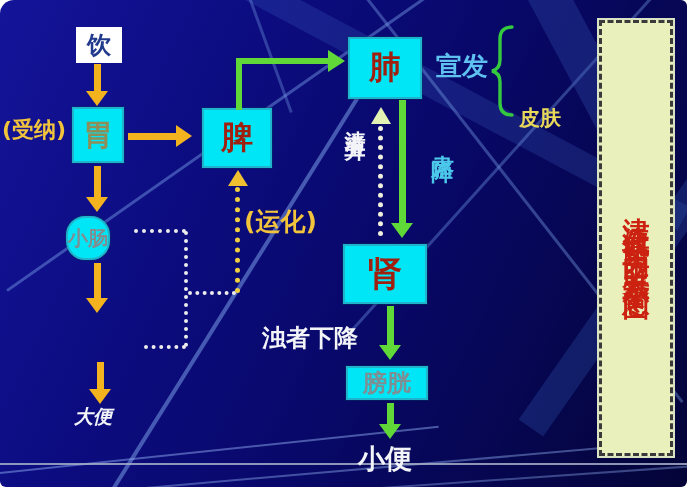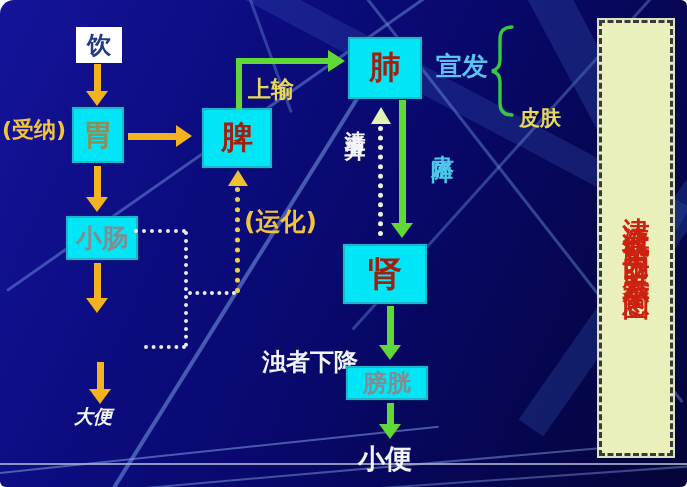--- a/index.html
+++ b/index.html
@@ -93,21 +93,20 @@
       <div class="hd"></div>
     </div>
 
   <div class="node" style="left:202px;top:108px;width:70px;height:60px;font-size:32px;">
     <span>脾</span>
   </div>
 
   <div class="seg" style="left:236px;top:58px;width:6px;height:52px;background:#5fd838;"></div>
   <div class="seg" style="left:236px;top:58px;width:94px;height:6px;background:#5fd838;"></div>
   <div class="seg hd" style="left:328px;top:50px;border-top:11px solid transparent;border-bottom:11px solid transparent;border-left:17px solid #5fd838;"></div>
-  <div class="lbl yellow-lbl" style="left:248px;top:74px;font-size:23px;">上输</div>
 
   <div class="node" style="left:348px;top:37px;width:74px;height:62px;font-size:32px;">
     <span>肺</span>
   </div>
 
   <div class="lbl cyan-lbl" style="left:436px;top:49px;font-size:26px;">宣发</div>
   <svg style="position:absolute;left:488px;top:24px;" width="28" height="94" viewBox="0 0 28 94">
     <path d="M24,3 Q12,3 12,15 L12,36 Q12,45 4,47 Q12,49 12,58 L12,79 Q12,91 24,91" fill="none" stroke="#35c93f" stroke-width="3.4" stroke-linecap="round"></path>
   </svg>
   <div class="lbl yellow-lbl" style="left:519px;top:104px;font-size:21px;">皮肤</div>
@@ -123,38 +122,38 @@
   <div class="lbl vtext" style="left:428px;top:136px;font-size:23px;letter-spacing:6px;color:#4cc8ea;font-weight:bold;">肃降</div>
 
   <div class="node" style="left:343px;top:244px;width:84px;height:60px;font-size:34px;">
     <span>肾</span>
   </div>
 
   <div class="arr v down green" style="left:379px;top:306px;height:54px;">
       <div class="sh"></div>
       <div class="hd"></div>
     </div>
-  <div class="lbl white-lbl" style="left:262px;top:322px;font-size:24px;margin-top:24px;">浊者下降</div>
+  <div class="lbl white-lbl" style="left:262px;top:322px;font-size:24px;">浊者下降</div>
 
   <div class="node t-gray" style="left:346px;top:366px;width:82px;height:34px;font-size:24px;">
     <span class="t-gray">膀胱</span>
   </div>
 
   <div class="arr v down green" style="left:379px;top:403px;height:36px;">
       <div class="sh"></div>
       <div class="hd"></div>
     </div>
   <div class="lbl white-lbl" style="left:358px;top:441px;font-size:27px;">小便</div>
 
   <div class="arr v down gold" style="left:86px;top:166px;height:46px;">
       <div class="sh"></div>
       <div class="hd"></div>
     </div>
 
-  <div class="node t-gray" style="left:66px;top:216px;width:72px;height:44px;font-size:26px;">
+  <div class="node t-gray" style="left:66px;top:216px;width:44px;height:44px;font-size:20px;border-radius:19px;">
     <span class="t-gray">小肠</span>
   </div>
 
   <div class="arr v down gold" style="left:86px;top:263px;height:50px;">
       <div class="sh"></div>
       <div class="hd"></div>
     </div>
 
 
   <div class="arr v down gold" style="left:89px;top:362px;height:42px;">

